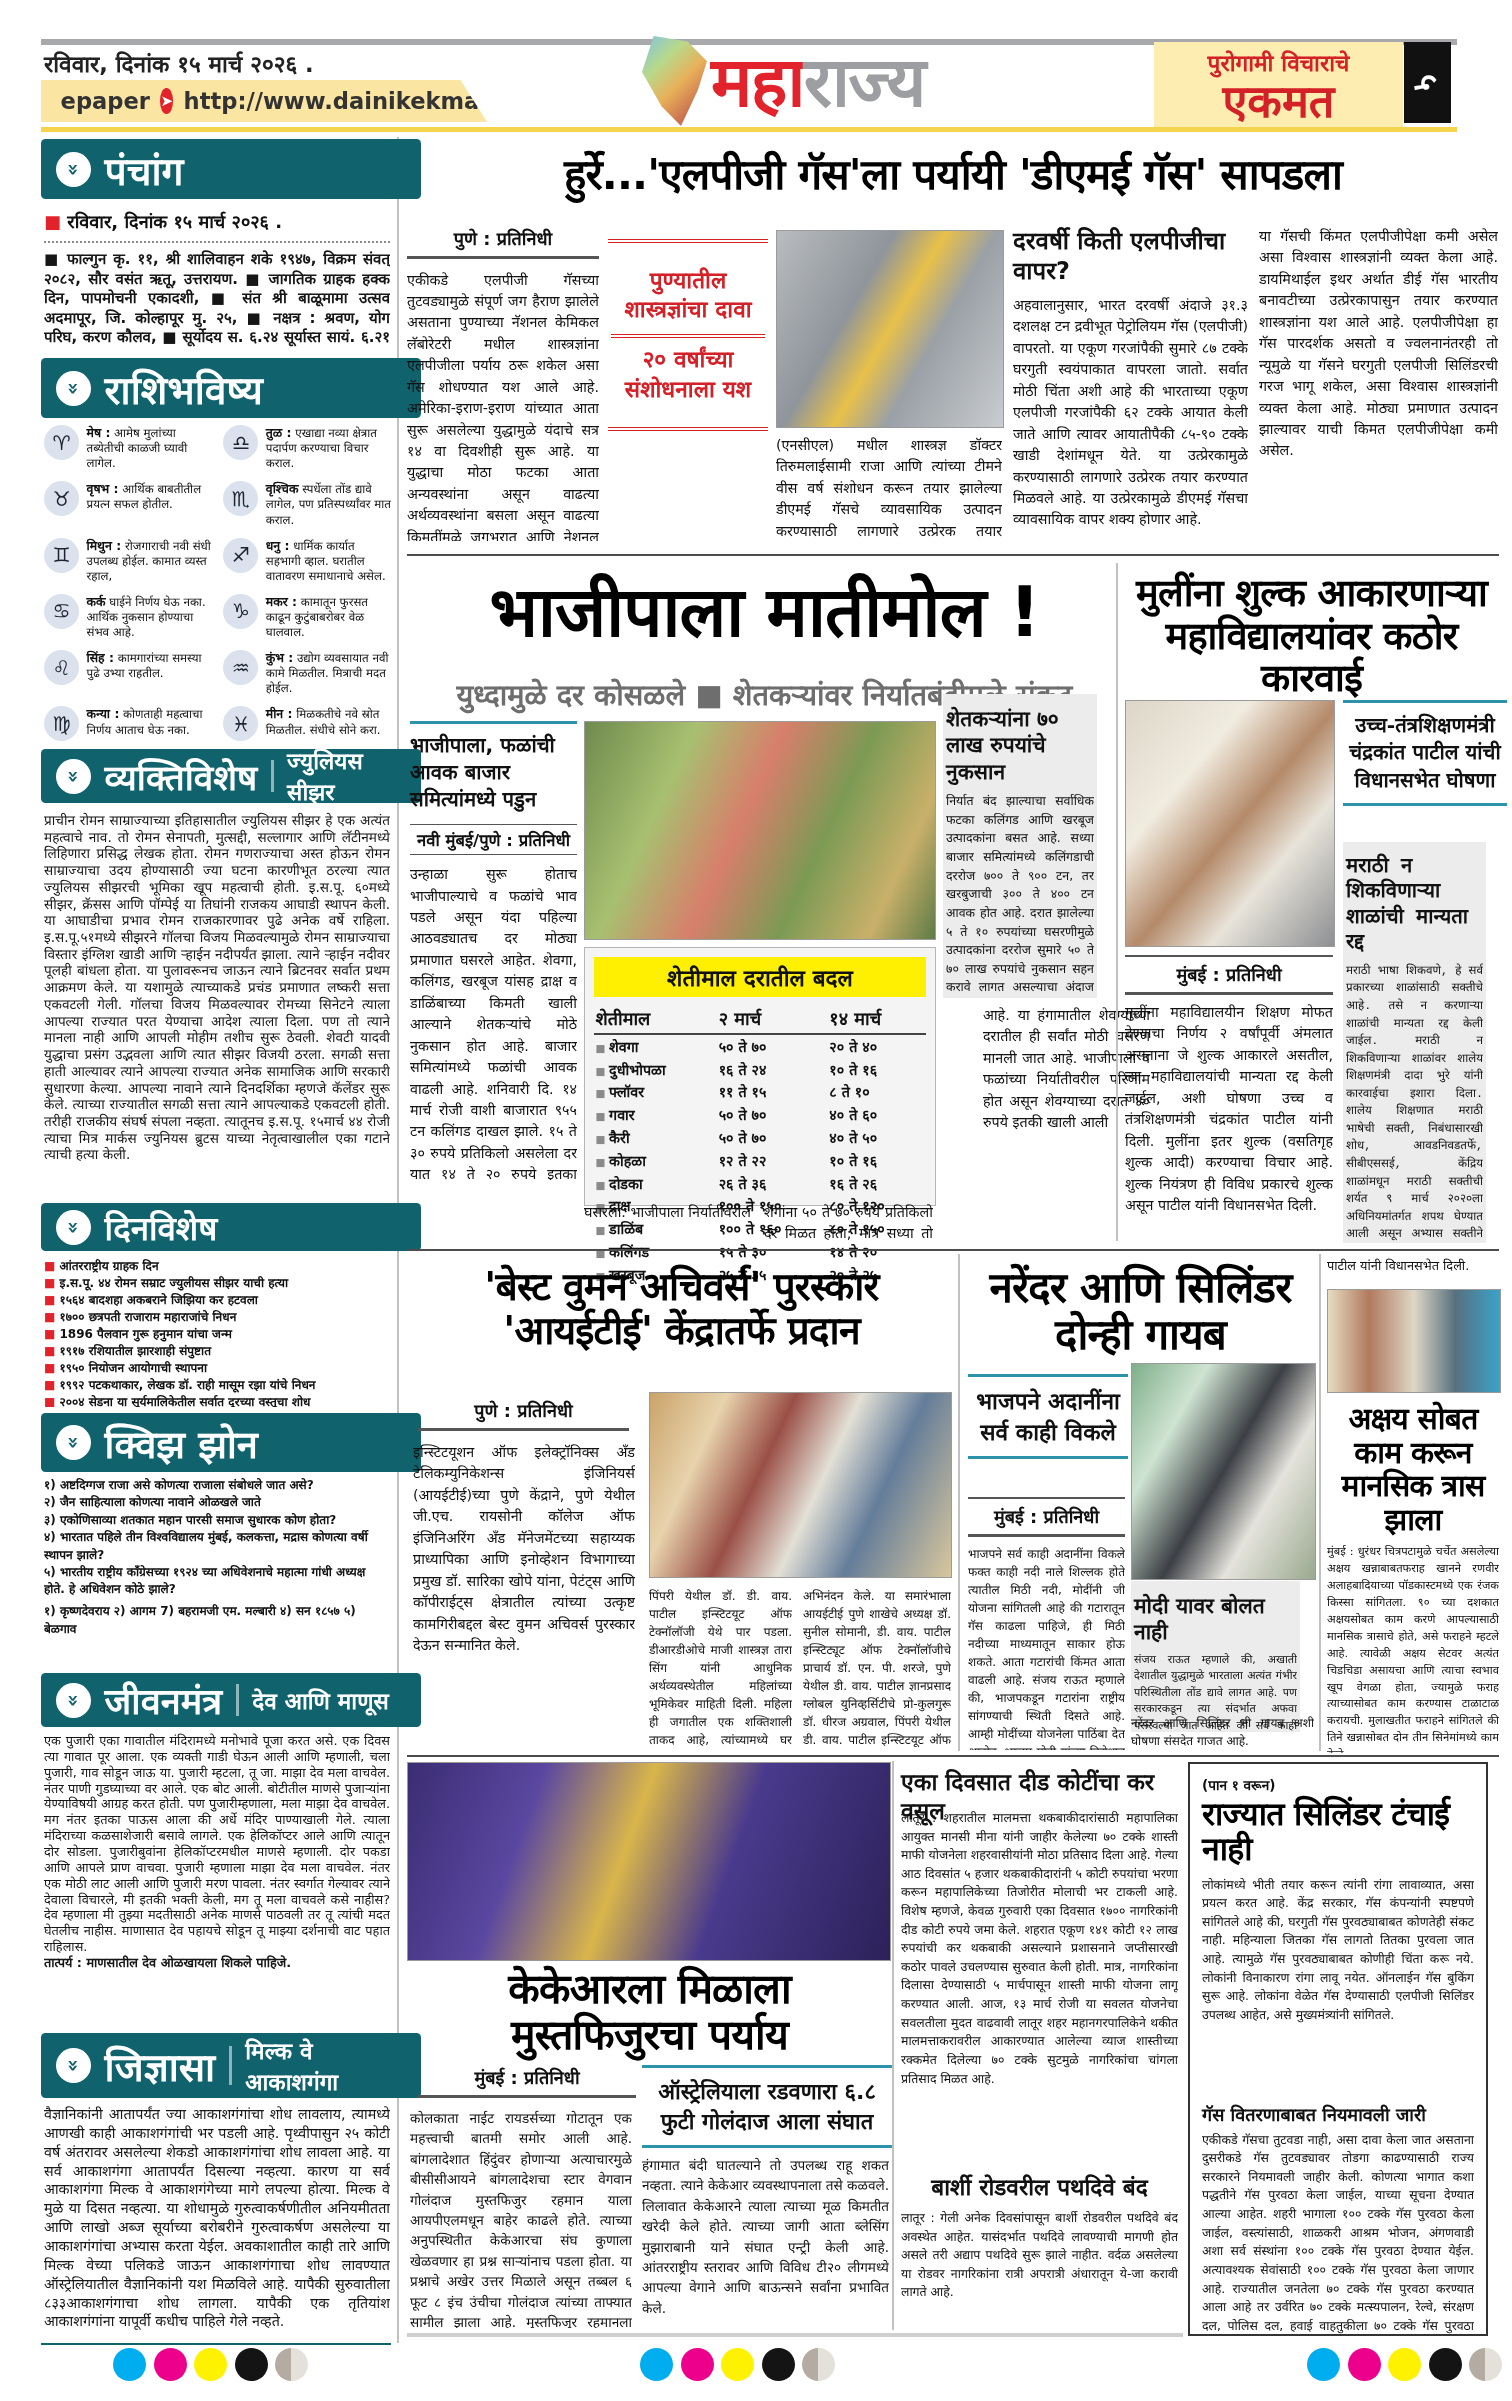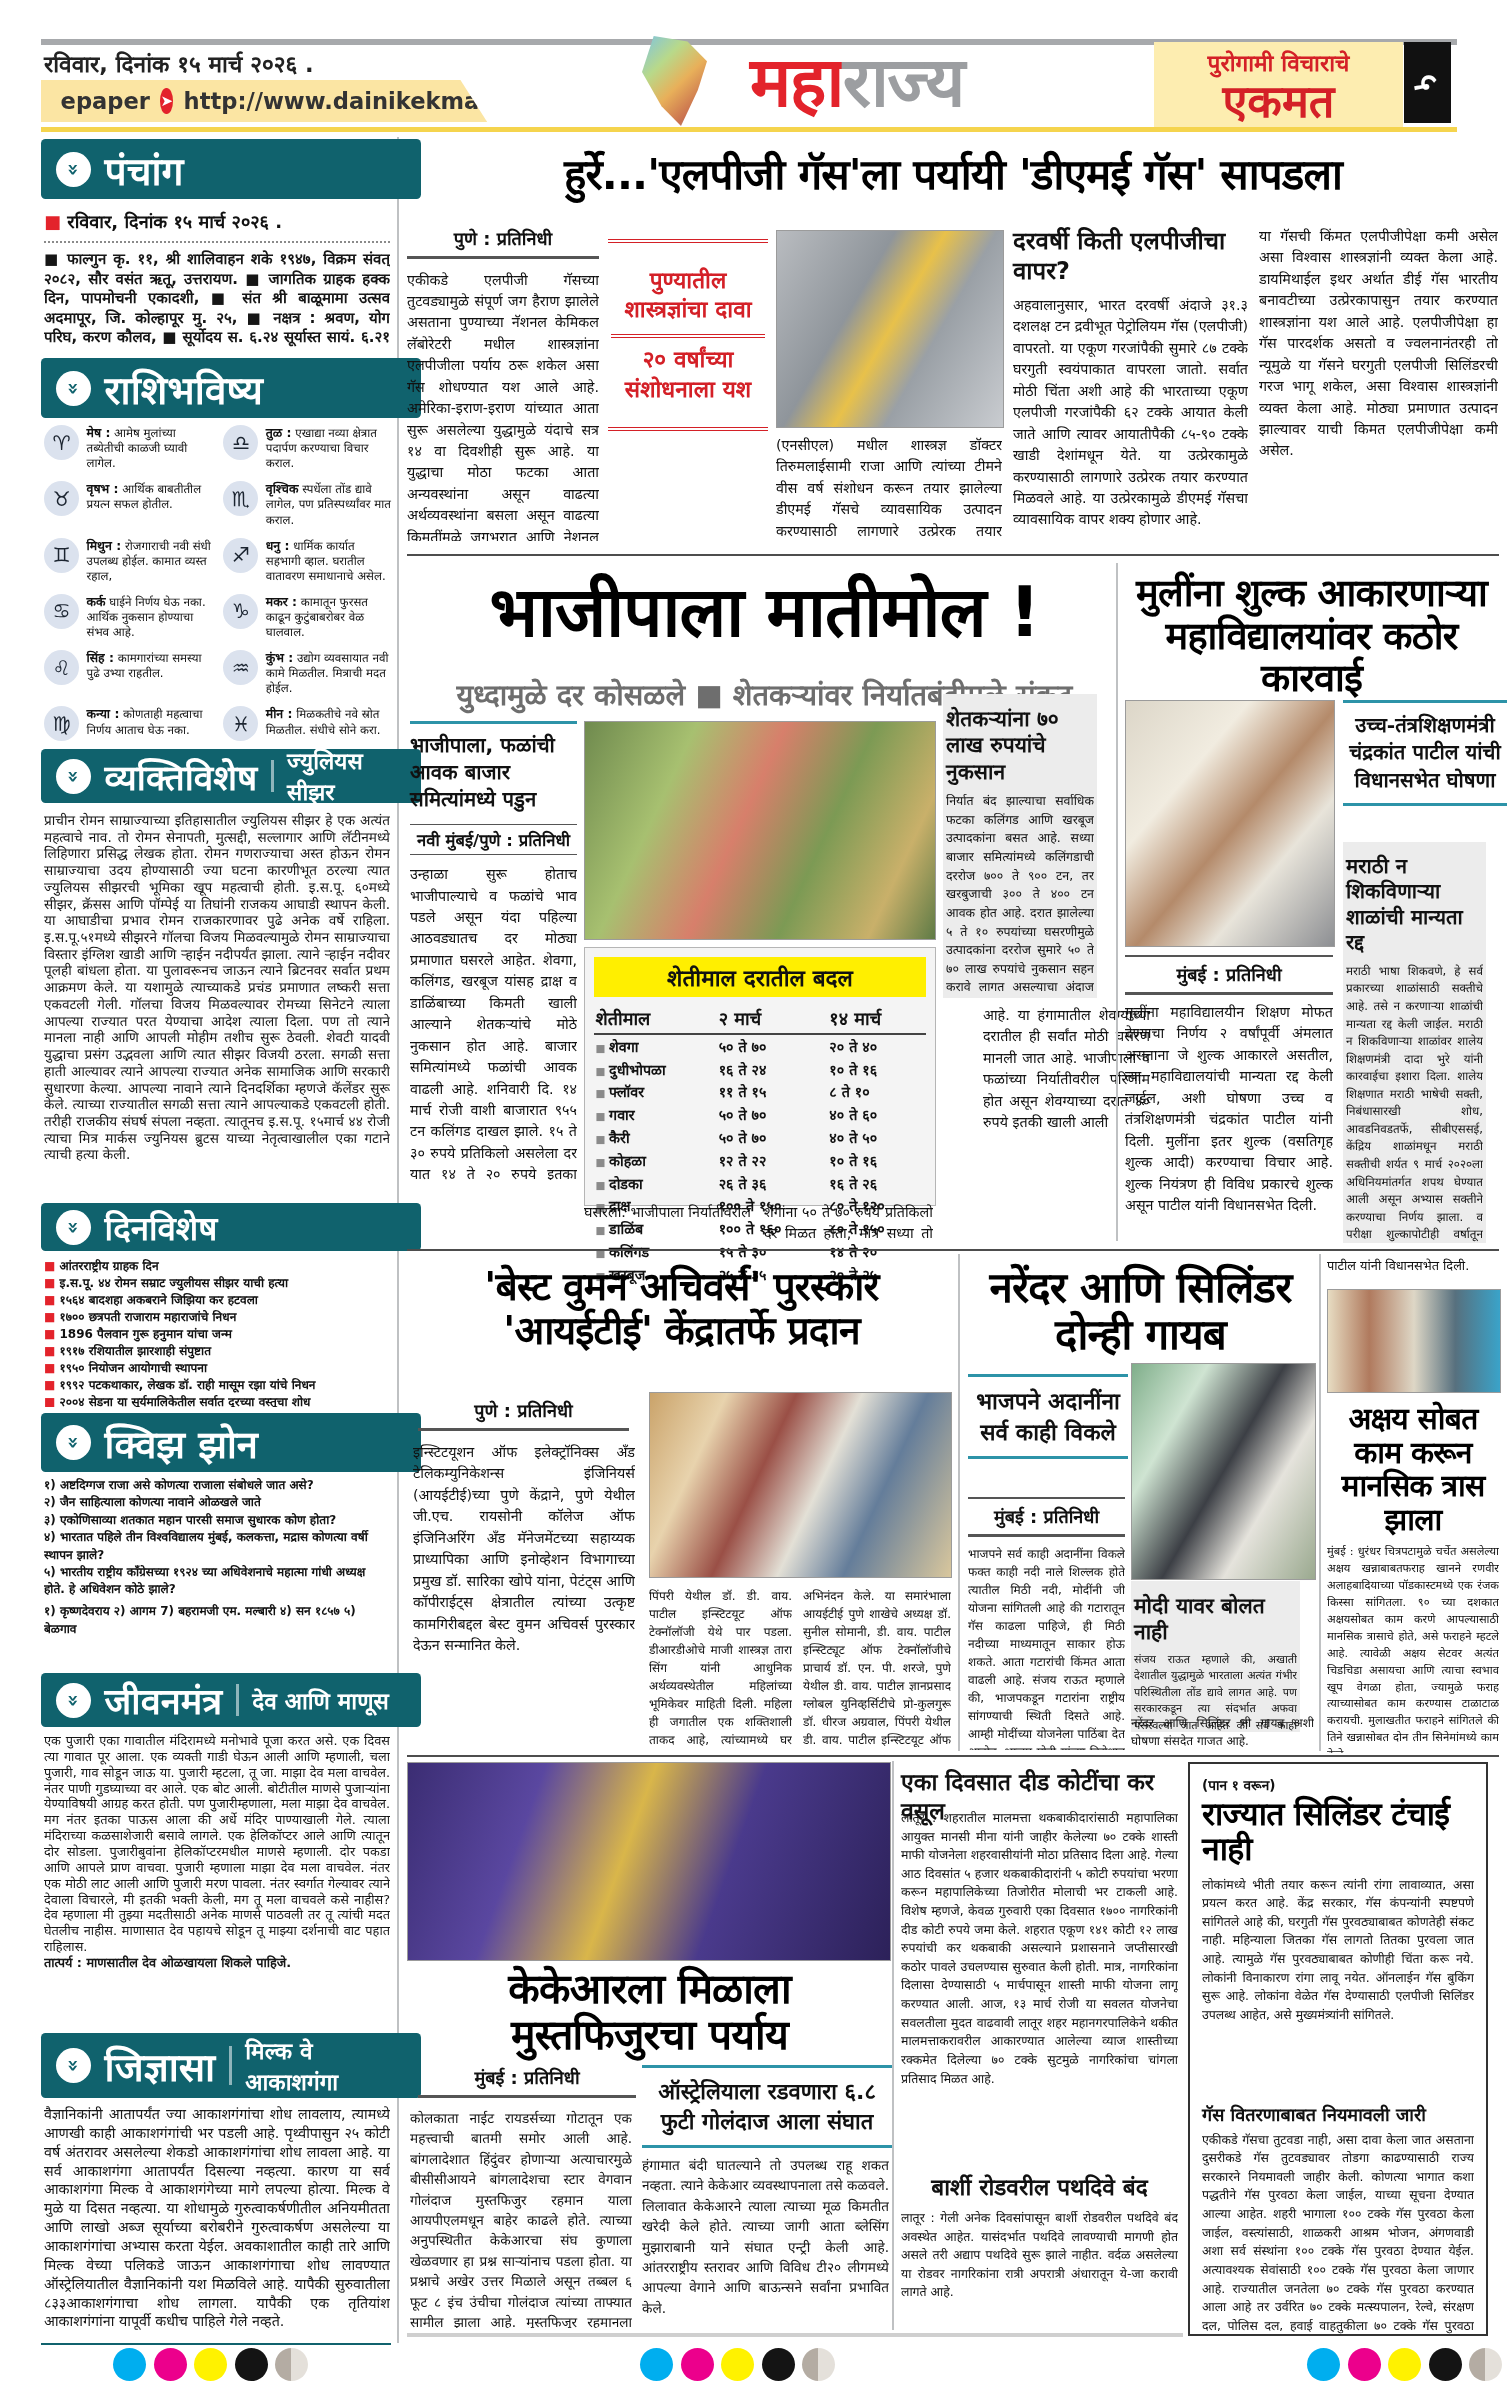--- a/index.html
+++ b/index.html
@@ -8,21 +8,21 @@
   .gray-line{background:#a7a9ac;}
   .yellow-line{background:#f5d44d;}
   .rule-v{background:#bfc1c3;width:1.5px;}
   .rule-h{background:#4d4d4d;height:2.3px;}
   .thin-h{background:#cfcfcf;height:3.8px;}
 
   
   .date-top{font-size:22.6px;font-weight:700;color:#222;}
   .ribbon{background:#fbe5a3;display:flex;align-items:center;gap:10.5px;padding:0 19.6px;clip-path:polygon(0 0,94% 0,100% 100%,0 100%);font-size:22.6px;font-weight:700;color:#333;}
   .ep-ic{width:25.6px;height:25.6px;border-radius:50%;background:#e3232b;color:#fff;display:inline-flex;align-items:center;justify-content:center;font-size:15px;}
-  .mast{font-weight:800;font-size:69px;line-height:1;letter-spacing:-1.5px;margin-left:39px;}
+  .mast{font-weight:800;font-size:69px;line-height:1;letter-spacing:-1.5px;}
   .mast .m1{color:#e3232b;}
   .mast .m2{color:#9c9ea1;}
   .mapblob{background:linear-gradient(135deg,#7ec3e2 0%,#b8d98a 30%,#e8b05a 55%,#c96f4e 80%,#7ec3e2 100%);clip-path:polygon(18% 0,70% 6%,100% 28%,86% 60%,60% 100%,30% 78%,0 40%);}
   .tagline{background:#fdedb0;text-align:center;padding-top:4.5px;}
   .tg1{color:#d42027;font-size:22.6px;font-weight:800;}
   .tg2{color:#d42027;font-size:45px;font-weight:800;line-height:1.05;}
   .pagenum{background:#111;color:#fff;display:flex;align-items:center;justify-content:center;font-size:33px;font-weight:700;}
 
   
   .sec-head{background:#10626d;color:#fff;display:flex;align-items:center;gap:13.6px;padding:0 15px;border-radius:4.5px;}
@@ -322,21 +322,21 @@
     <div class="bodycol" style="height:203px;margin-top:7.5px;font-size:12.4px;">निर्यात बंद झाल्याचा सर्वाधिक फटका कलिंगड आणि खरबूज उत्पादकांना बसत आहे. सध्या बाजार समित्यांमध्ये कलिंगडाची दररोज ७०० ते ९०० टन, तर खरबुजाची ३०० ते ४०० टन आवक होत आहे. दरात झालेल्या ५ ते १० रुपयांच्या घसरणीमुळे उत्पादकांना दररोज सुमारे ५० ते ७० लाख रुपयांचे नुकसान सहन करावे लागत असल्याचा अंदाज व्यक्त केला जात आहे.</div>
   </div>
   <div class="abs bodycol" style="left:943px;top:1005px;width:167px;height:235px;font-size:14.3px;margin-left:40px;">आहे. या हंगामातील शेवग्याच्या दरातील ही सर्वांत मोठी घसरण मानली जात आहे. भाजीपाला व फळांच्या निर्यातीवरील परिणाम होत असून शेवग्याच्या दरात ४० रुपये इतकी खाली आली</div>
 
   <div class="abs rule-v" style="left:1116px;top:563px;height:678px;"></div>
   <div class="abs headline" style="left:1124px;top:572px;width:375px;font-size:38px;">मुलींना शुल्क आकारणाऱ्या महाविद्यालयांवर कठोर कारवाई</div>
   <div class="abs photo" style="left:1125px;top:700px;width:208px;height:245px;background:linear-gradient(130deg,#dcd6c8 0%,#f1ece0 30%,#b48a6a 52%,#e8e4da 70%,#8d8f93 100%);"></div>
   <div class="abs byline" style="left:1125px;top:955px;width:208px;border-top:2.3px solid #555;padding-top:4.5px;">मुंबई : प्रतिनिधी</div>
   <div class="abs bodycol" style="left:1125px;top:1002px;width:208px;height:239px;font-size:14.3px;">मुलींना महाविद्यालयीन शिक्षण मोफत देण्याचा निर्णय २ वर्षांपूर्वी अंमलात असताना जे शुल्क आकारले असतील, त्या महाविद्यालयांची मान्यता रद्द केली जाईल, अशी घोषणा उच्च व तंत्रशिक्षणमंत्री चंद्रकांत पाटील यांनी दिली. मुलींना इतर शुल्क (वसतिगृह शुल्क आदी) करण्याचा विचार आहे. शुल्क नियंत्रण ही विविध प्रकारचे शुल्क असून पाटील यांनी विधानसभेत दिली.</div>
   <div class="abs tealrule" style="left:1343px;top:700px;width:155px;font-size:20.3px;">उच्च-तंत्रशिक्षणमंत्री चंद्रकांत पाटील यांची विधानसभेत घोषणा</div>
-  <div class="abs graybox" style="left:1343px;top:842px;width:137px;height:377px;">
+  <div class="abs graybox" style="left:1343px;top:842px;width:137px;height:377px;font-family:Liberation Mono, monospace;">
     <div class="boxtitle" style="font-size:20.3px;">मराठी न शिकविणाऱ्या शाळांची मान्यता रद्द</div>
     <div class="bodycol" style="height:309px;margin-top:7.5px;font-size:11.7px;">मराठी भाषा शिकवणे, हे सर्व प्रकारच्या शाळांसाठी सक्तीचे आहे. तसे न करणाऱ्या शाळांची मान्यता रद्द केली जाईल. मराठी न शिकविणाऱ्या शाळांवर शालेय शिक्षणमंत्री दादा भुरे यांनी कारवाईचा इशारा दिला. शालेय शिक्षणात मराठी भाषेची सक्ती, निबंधासारखी शोध, आवडनिवडतर्फे, सीबीएससई, केंद्रिय शाळांमधून मराठी सक्तीची शर्यत ९ मार्च २०२०ला अधिनियमांतर्गत शपथ घेण्यात आली असून अभ्यास सक्तीने करण्याचा निर्णय झाला. व परीक्षा शुल्कापोटीही वर्षातून महाविद्यालयांना प्रतिपूर्ती अनुदान दिले जाते. सरकार विनंत्यास पैसे देते, म्हणून विद्यार्थिनींकडून शुल्क आकारणे योग्य नाही, असे शुल्क मान्यता रद्द केली जाईल. मला या महाविद्यालयांची माहिती द्या, मी कारवाई करेन अशा शब्दांत चंद्रकांत पाटील यांनी सदस्यांना आश्वस्त केले.</div>
   </div>
 
   <div class="abs rule-h" style="left:407px;top:1249px;width:1092px;"></div>
 
   <div class="abs headline" style="left:418px;top:1265px;width:527px;font-size:39px;">'बेस्ट वुमन अचिवर्स' पुरस्कार 'आयईटीई' केंद्रातर्फे प्रदान</div>
   <div class="abs byline" style="left:418px;top:1398px;width:211px;">पुणे : प्रतिनिधी</div>
   <div class="abs photo" style="left:649px;top:1392px;width:301px;height:184px;background:linear-gradient(115deg,#caa36a 0%,#e8d3ad 20%,#9a4f46 38%,#e3e0d6 55%,#647d9a 72%,#d9c79d 100%);"></div>
   <div class="abs bodycol" style="left:413px;top:1442px;width:222px;height:305px;font-size:14.3px;">इन्स्टिटयूशन ऑफ इलेक्ट्रॉनिक्स अँड टेलिकम्युनिकेशन्स इंजिनियर्स (आयईटीई)च्या पुणे केंद्राने, पुणे येथील जी.एच. रायसोनी कॉलेज ऑफ इंजिनिअरिंग अँड मॅनेजमेंटच्या सहाय्यक प्राध्यापिका आणि इनोव्हेशन विभागाच्या प्रमुख डॉ. सारिका खोपे यांना, पेटंट्स आणि कॉपीराईट्स क्षेत्रातील त्यांच्या उत्कृष्ट कामगिरीबद्दल बेस्ट वुमन अचिवर्स पुरस्कार देऊन सन्मानित केले.</div>

